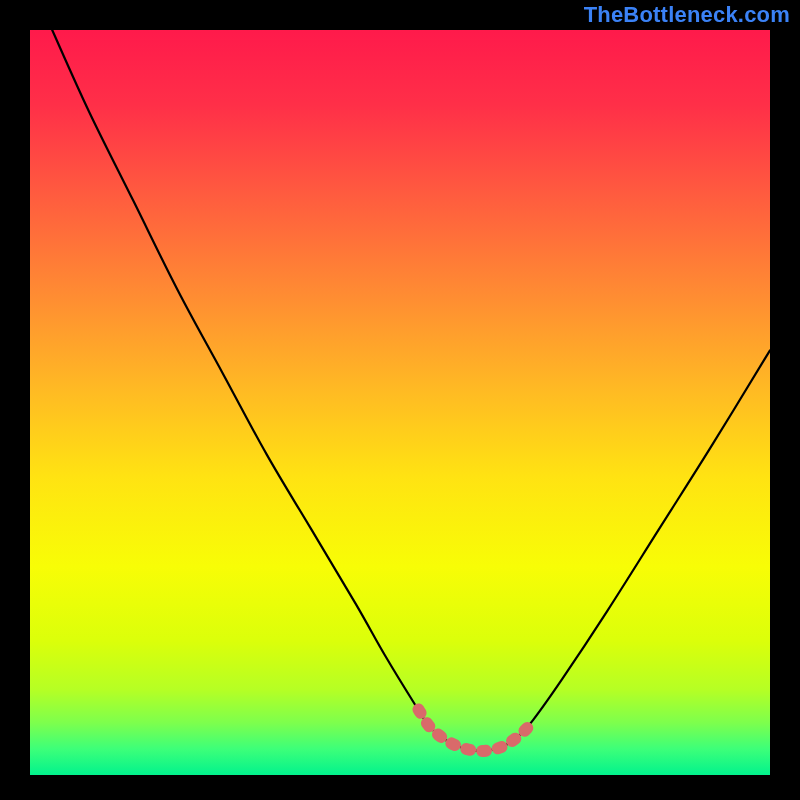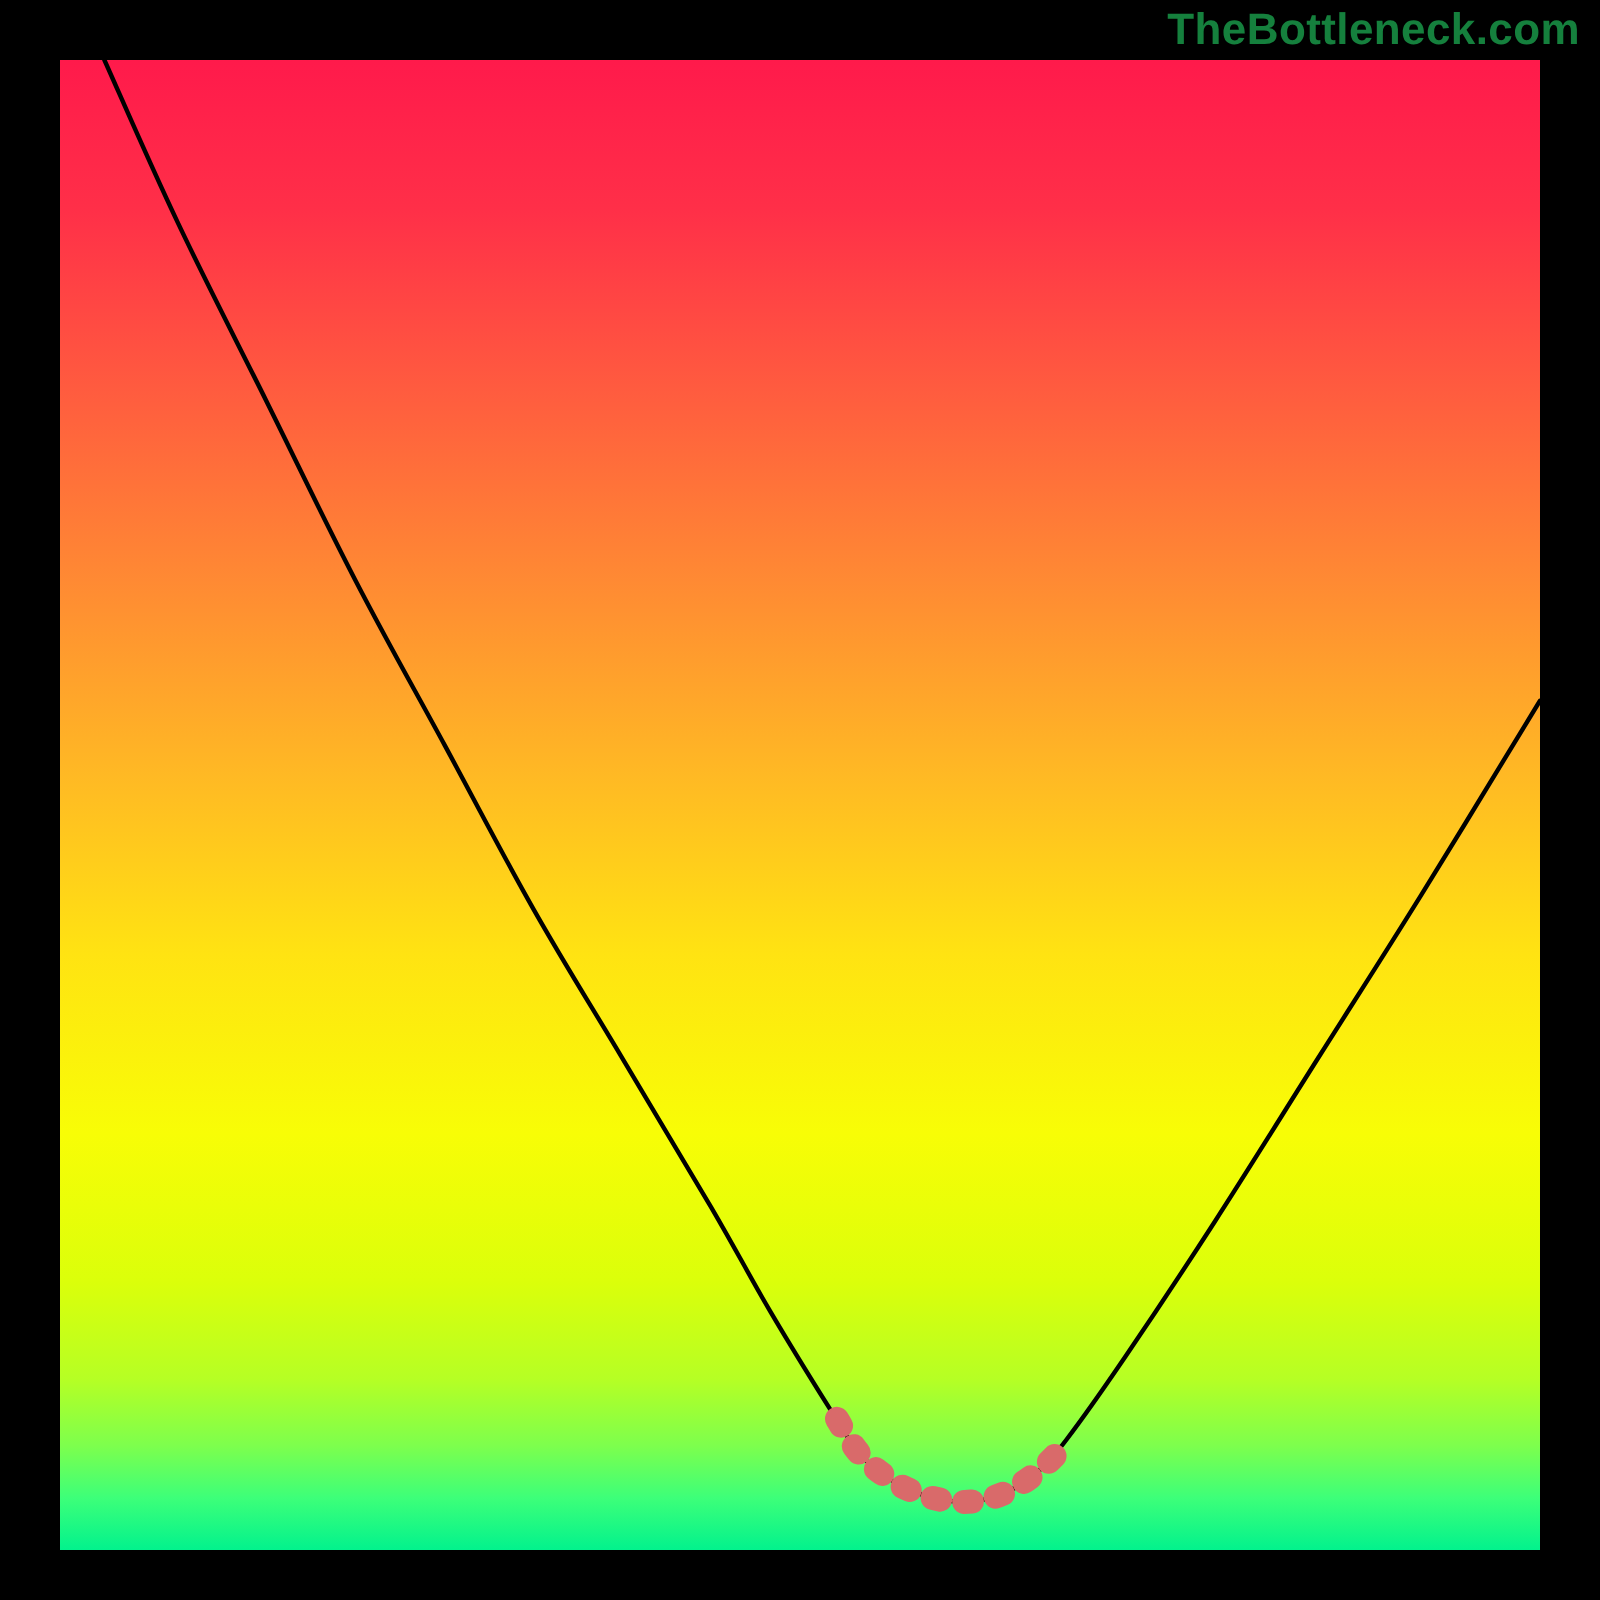--- a/index.html
+++ b/index.html
@@ -14,21 +14,21 @@
   .frame {
     position: relative;
     width: 800px;
     height: 800px;
     background: #000;
   }
   .watermark {
     position: absolute;
     top: 2px;
     right: 10px;
-    color: #15803d;
+    color: #3b82f6;
     font-size: 22px;
     font-weight: 600;
     letter-spacing: 0.2px;
     user-select: none;
   }
   .plot-wrap {
     position: absolute;
     left: 30px;
     top: 30px;
     width: 740px;

